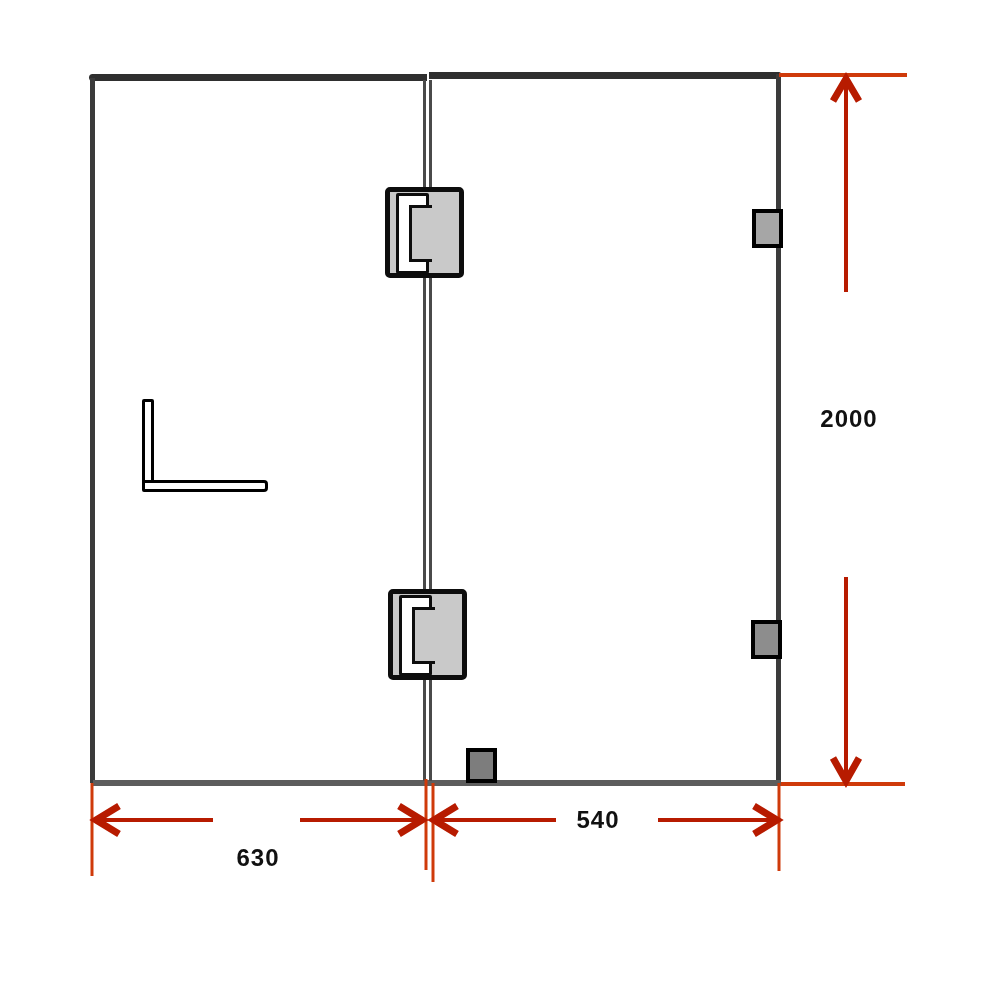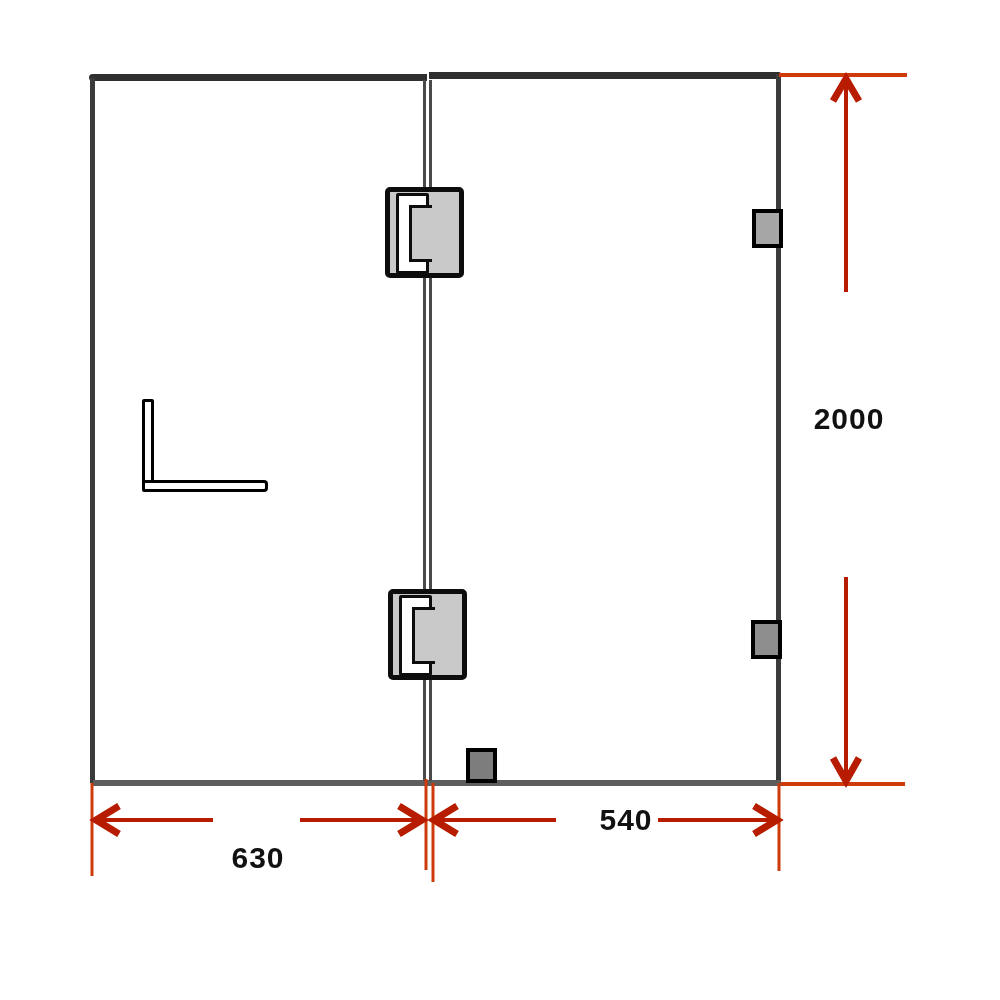--- a/index.html
+++ b/index.html
@@ -60,25 +60,25 @@
 
   
   #dim-overlay{position:absolute;left:0;top:0;width:1000px;height:1000px;pointer-events:none;}
   .ext-line{stroke:var(--extension_line);stroke-width:3;fill:none;}
   .ext-line.thick{stroke-width:4;}
   .dim-shaft{stroke:var(--dimension_line);stroke-width:4;fill:none;}
   .dim-chevron{stroke:var(--dimension_line);stroke-width:7;fill:none;stroke-linecap:butt;stroke-linejoin:miter;}
 
   
   .dim-label{
-    position:absolute;font-weight:bold;font-size:30px;color:var(--label_color);
+    position:absolute;font-weight:bold;font-size:24px;color:var(--label_color);
     text-align:center;line-height:34px;letter-spacing:1px;
   }
   .label-630{left:216px;top:803px;width:84px;margin-top:38px;}
-  .label-540{left:584px;top:803px;width:84px;text-align:center;}
+  .label-540{left:556px;top:803px;width:84px;text-align:center;}
   .label-2000{left:797px;top:402px;width:104px;}
 </style>
 </head>
 <body>
 
 <div id="stage">
 
   <div class="abs top-rail left-seg"></div>
   <div class="abs top-rail right-seg"></div>
   <div class="abs v-edge left"></div>

